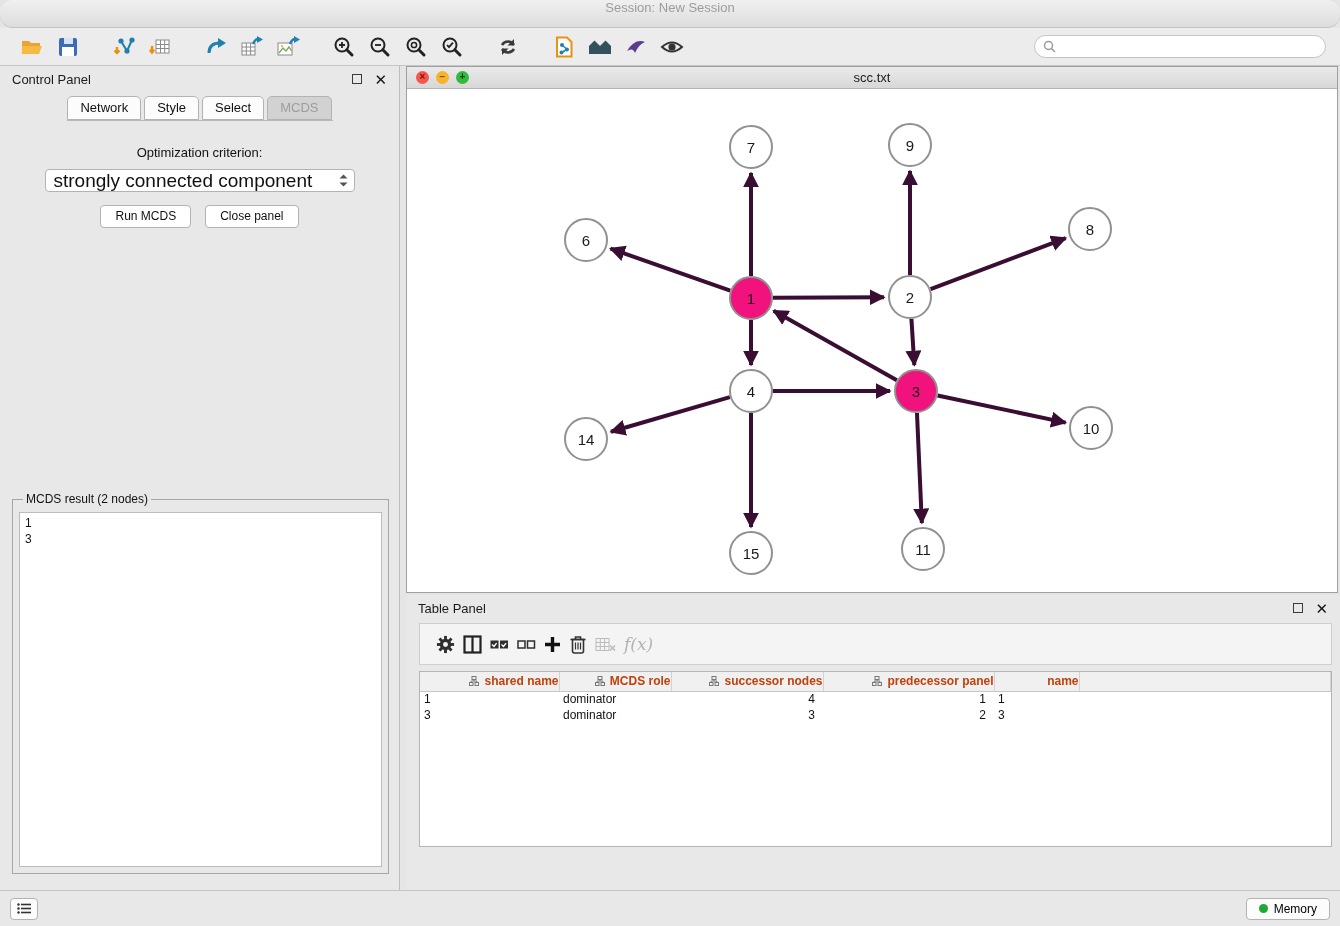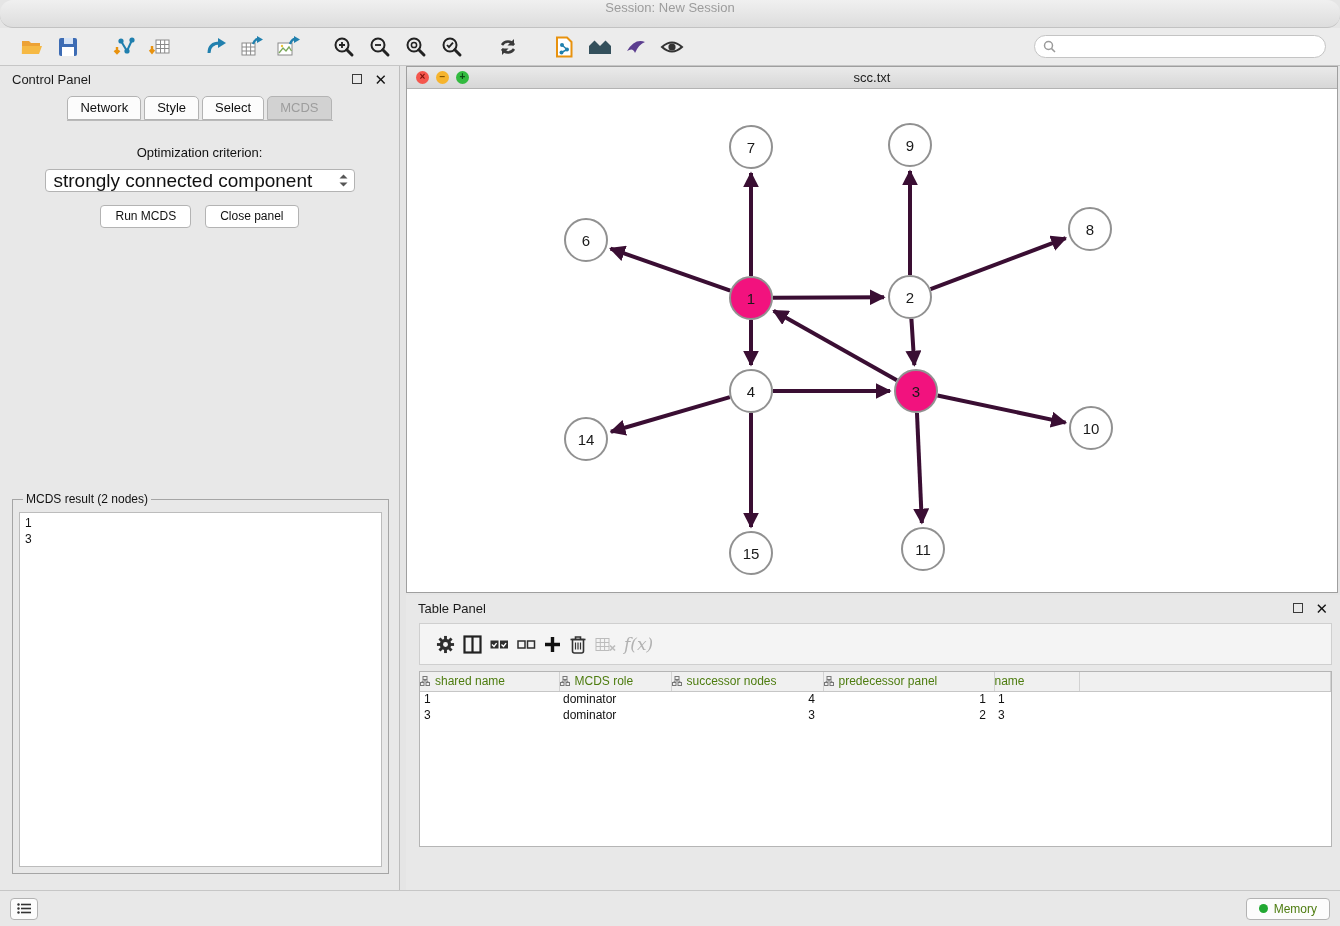--- a/index.html
+++ b/index.html
@@ -60,32 +60,32 @@
 
   
   .table-panel { position:absolute; left:406px; top:595px; right:0; height:295px; background:#e8e8e8; }
   .tp-toolbar { height:42px; margin:2px 8px 0 13px; background:#f4f4f4; border:1px solid #cfcfcf;
     display:flex; align-items:center; padding-left:16px; gap:8px; }
   .tp-tool { display:flex; align-items:center; justify-content:center; height:30px; }
   .fx { font-family:"DejaVu Serif","Liberation Serif",serif; font-style:italic; color:#b2b2b2; font-size:17px; }
   .tp-table-wrap { margin:6px 8px 0 13px; height:176px; background:#fff; border:1px solid #b5b5b5; overflow:hidden; }
   table.node-table { width:100%; border-collapse:collapse; table-layout:fixed; font-size:12px; }
   .node-table th { height:19px; background:#f0f0f0; border-right:1px solid #d2d2d2; border-bottom:1px solid #c6c6c6;
-    font-weight:normal; color:#4d7c0f; text-align:left; position:relative; white-space:nowrap; overflow:hidden; }
+    font-weight:bold; color:#c2410c; text-align:right; position:relative; white-space:nowrap; overflow:hidden; }
   .node-table th .hdr { display:inline-flex; align-items:center; gap:5px; }
   .node-table td { height:16px; padding:0 8px 0 4px; color:#111; white-space:nowrap; overflow:hidden; }
   .tp-tabs { position:absolute; left:0; right:0; bottom:7px; display:flex; justify-content:center; gap:3px; }
 
   
   .statusbar { position:absolute; left:0; bottom:0; right:0; height:36px; background:#e8e8e8;
     border-top:1px solid #c6c6c6; display:flex; align-items:center; padding:0 10px; }
   .sb-left-btn { width:28px; height:22px; background:#fcfcfc; border:1px solid #b3b3b3; border-radius:4px;
     display:flex; align-items:center; justify-content:center; }
   .memory-btn { margin-left:auto; height:22px; background:#fcfcfc; border:1px solid #b3b3b3; border-radius:4px;
-    display:flex; align-items:center; gap:6px; padding:0 12px; font-size:12px; color:#4d7c0f; }
+    display:flex; align-items:center; gap:6px; padding:0 12px; font-size:12px; color:#000000; }
   .mem-dot { width:9px; height:9px; border-radius:50%; background:#21a832; display:inline-block; }
 </style>
 </head>
 <body>
 
 <div id="app">
 
   <div class="titlebar">
     <span>Session: New Session</span>
   </div>

